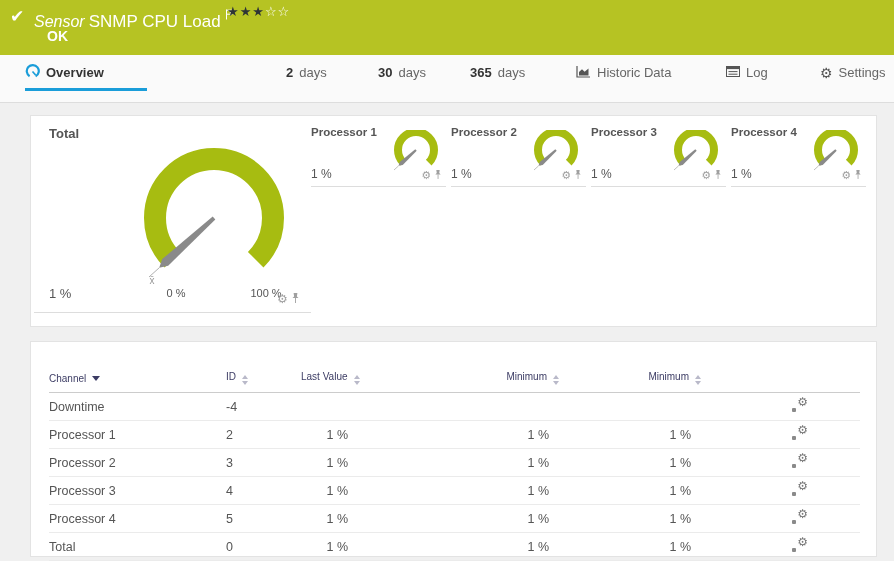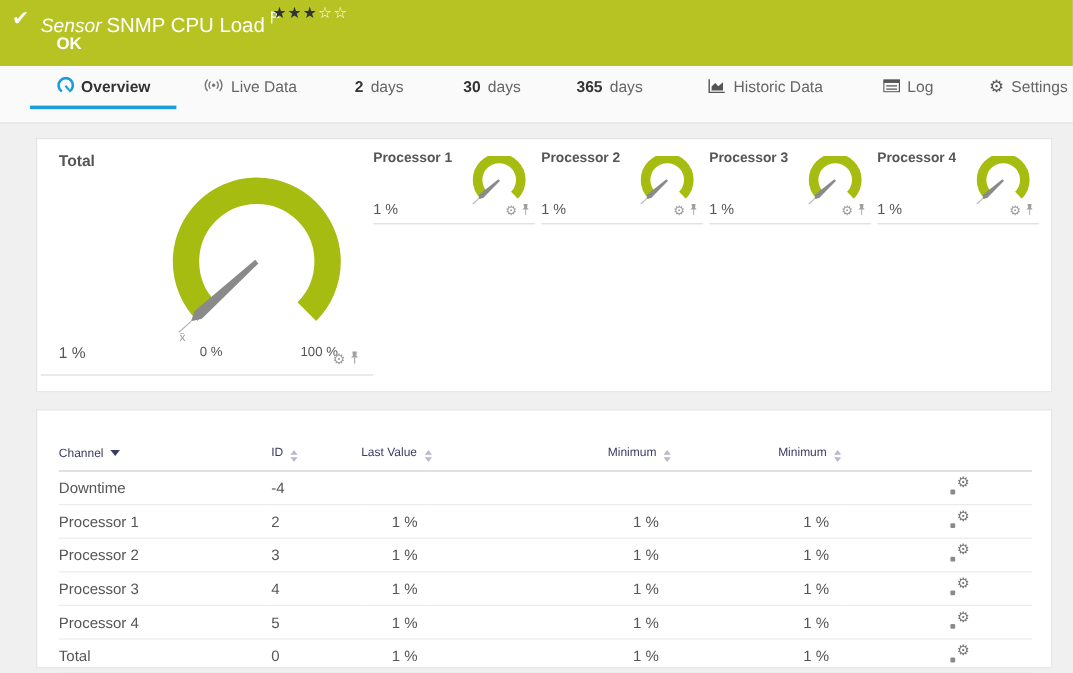--- a/index.html
+++ b/index.html
@@ -15,21 +15,21 @@
   .title{position:absolute;left:34px;top:5px;font-size:17px;white-space:nowrap}
   .title i{font-size:16px;margin-right:4px}
   .flag{display:inline-block;margin-left:4px;vertical-align:7px}
   .stars{position:absolute;left:227px;top:4px;font-size:13px;letter-spacing:1px;font-family:"DejaVu Sans",sans-serif;cursor:pointer}
   .stars .f{color:#2e3436}
   .stars .e{color:#fff}
   .ok{position:absolute;left:47px;top:28px;font-size:14px;font-weight:bold}
 
   
   .tabbar{position:absolute;left:0;top:55px;width:894px;height:47px;background:#fafafa;border-bottom:1px solid #ddd}
-  .tab{position:absolute;top:0;height:35px;display:flex;align-items:center;justify-content:center;gap:6px;
+  .tab{position:absolute;top:0;height:35px;display:flex;align-items:center;gap:6px;
        font-size:13px;color:#666;cursor:pointer;white-space:nowrap}
   .tab b{color:#333;font-weight:bold}
   .tab.active{color:#333;font-weight:bold}
   .tab.active::after{content:"";position:absolute;left:0;right:0;bottom:-1px;height:3px;background:#1a9dd9}
   .t-overview{left:25px;width:122px}
   .t-live{left:158px;width:100px}
   .t-d2{left:286px;width:60px}
   .t-d30{left:378px;width:64px}
   .t-d365{left:470px;width:76px}
   .t-historic{left:576px;width:124px}
@@ -92,27 +92,20 @@
   <span class="ok">OK</span>
 </div>
 
 <div class="tabbar">
   <div class="tab t-overview active">
     <span><svg width="15" height="14" viewBox="0 0 15 14">
           <path d="M4.6 12.2 A6 6 0 1 1 10.6 12.4" stroke="#1a9dd9" stroke-width="2.2" fill="none"></path>
           <line x1="7.5" y1="7.5" x2="10.6" y2="11" stroke="#1a9dd9" stroke-width="1.7"></line>
         </svg></span>
     <span>Overview</span>
-  </div>
-  <div class="tab t-live">
-    <span><svg width="18" height="12" viewBox="0 0 18 12">
-          <circle cx="9" cy="6" r="1.4" fill="#777"></circle>
-          <path d="M6.4 3 a4.2 4.2 0 0 0 0 6 M4 1.2 a6.9 6.9 0 0 0 0 9.6 M11.6 3 a4.2 4.2 0 0 1 0 6 M14 1.2 a6.9 6.9 0 0 1 0 9.6" stroke="#777" stroke-width="1.2" fill="none"></path>
-        </svg></span>
-    <span>Live Data</span>
   </div>
   <div class="tab t-d2">
     <b>2</b>
     <span>days</span>
   </div>
   <div class="tab t-d30">
     <b>30</b>
     <span>days</span>
   </div>
   <div class="tab t-d365">

